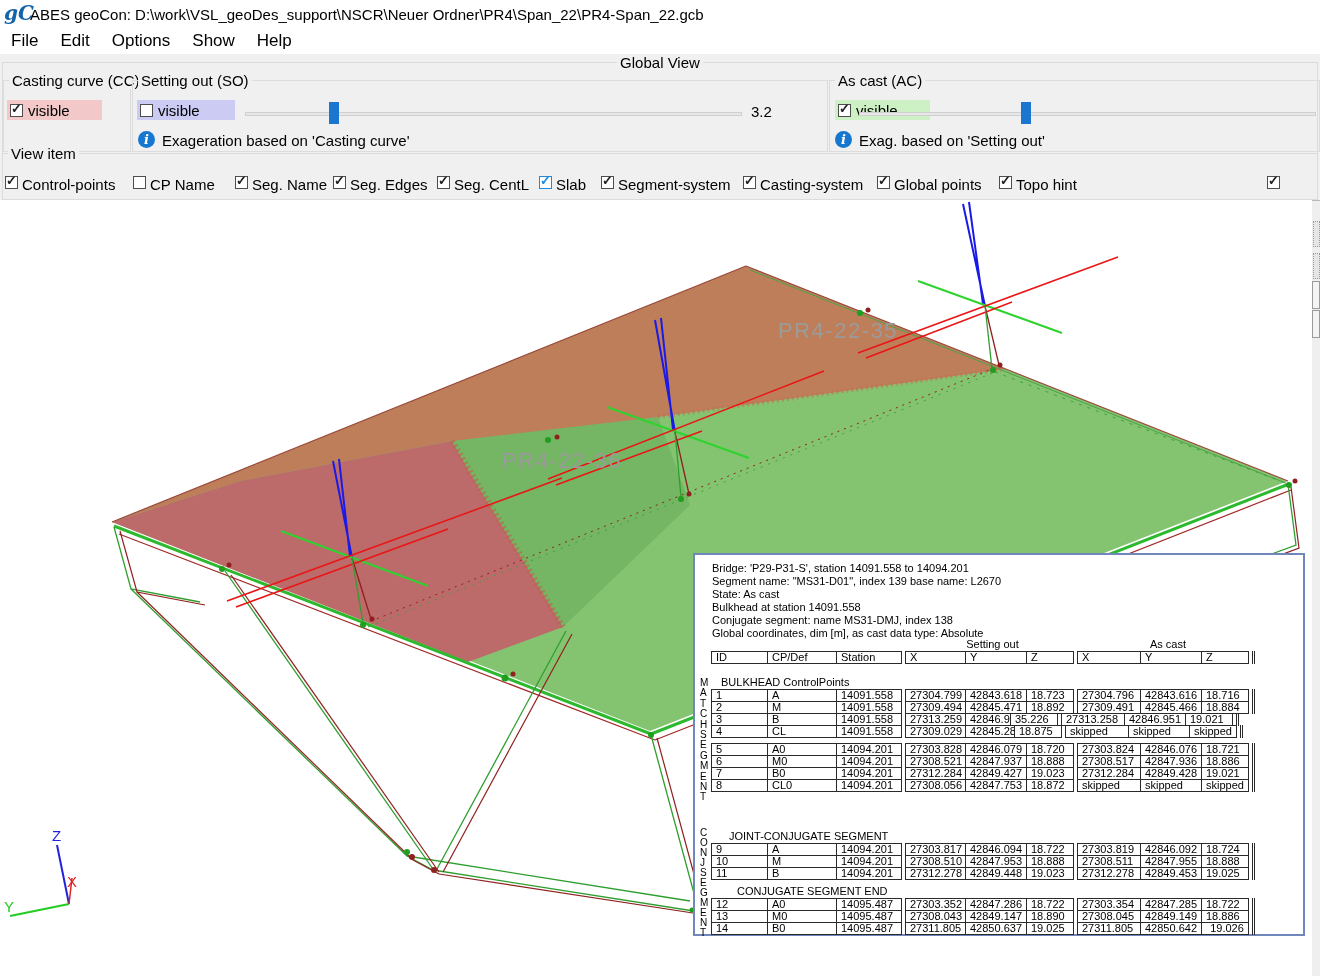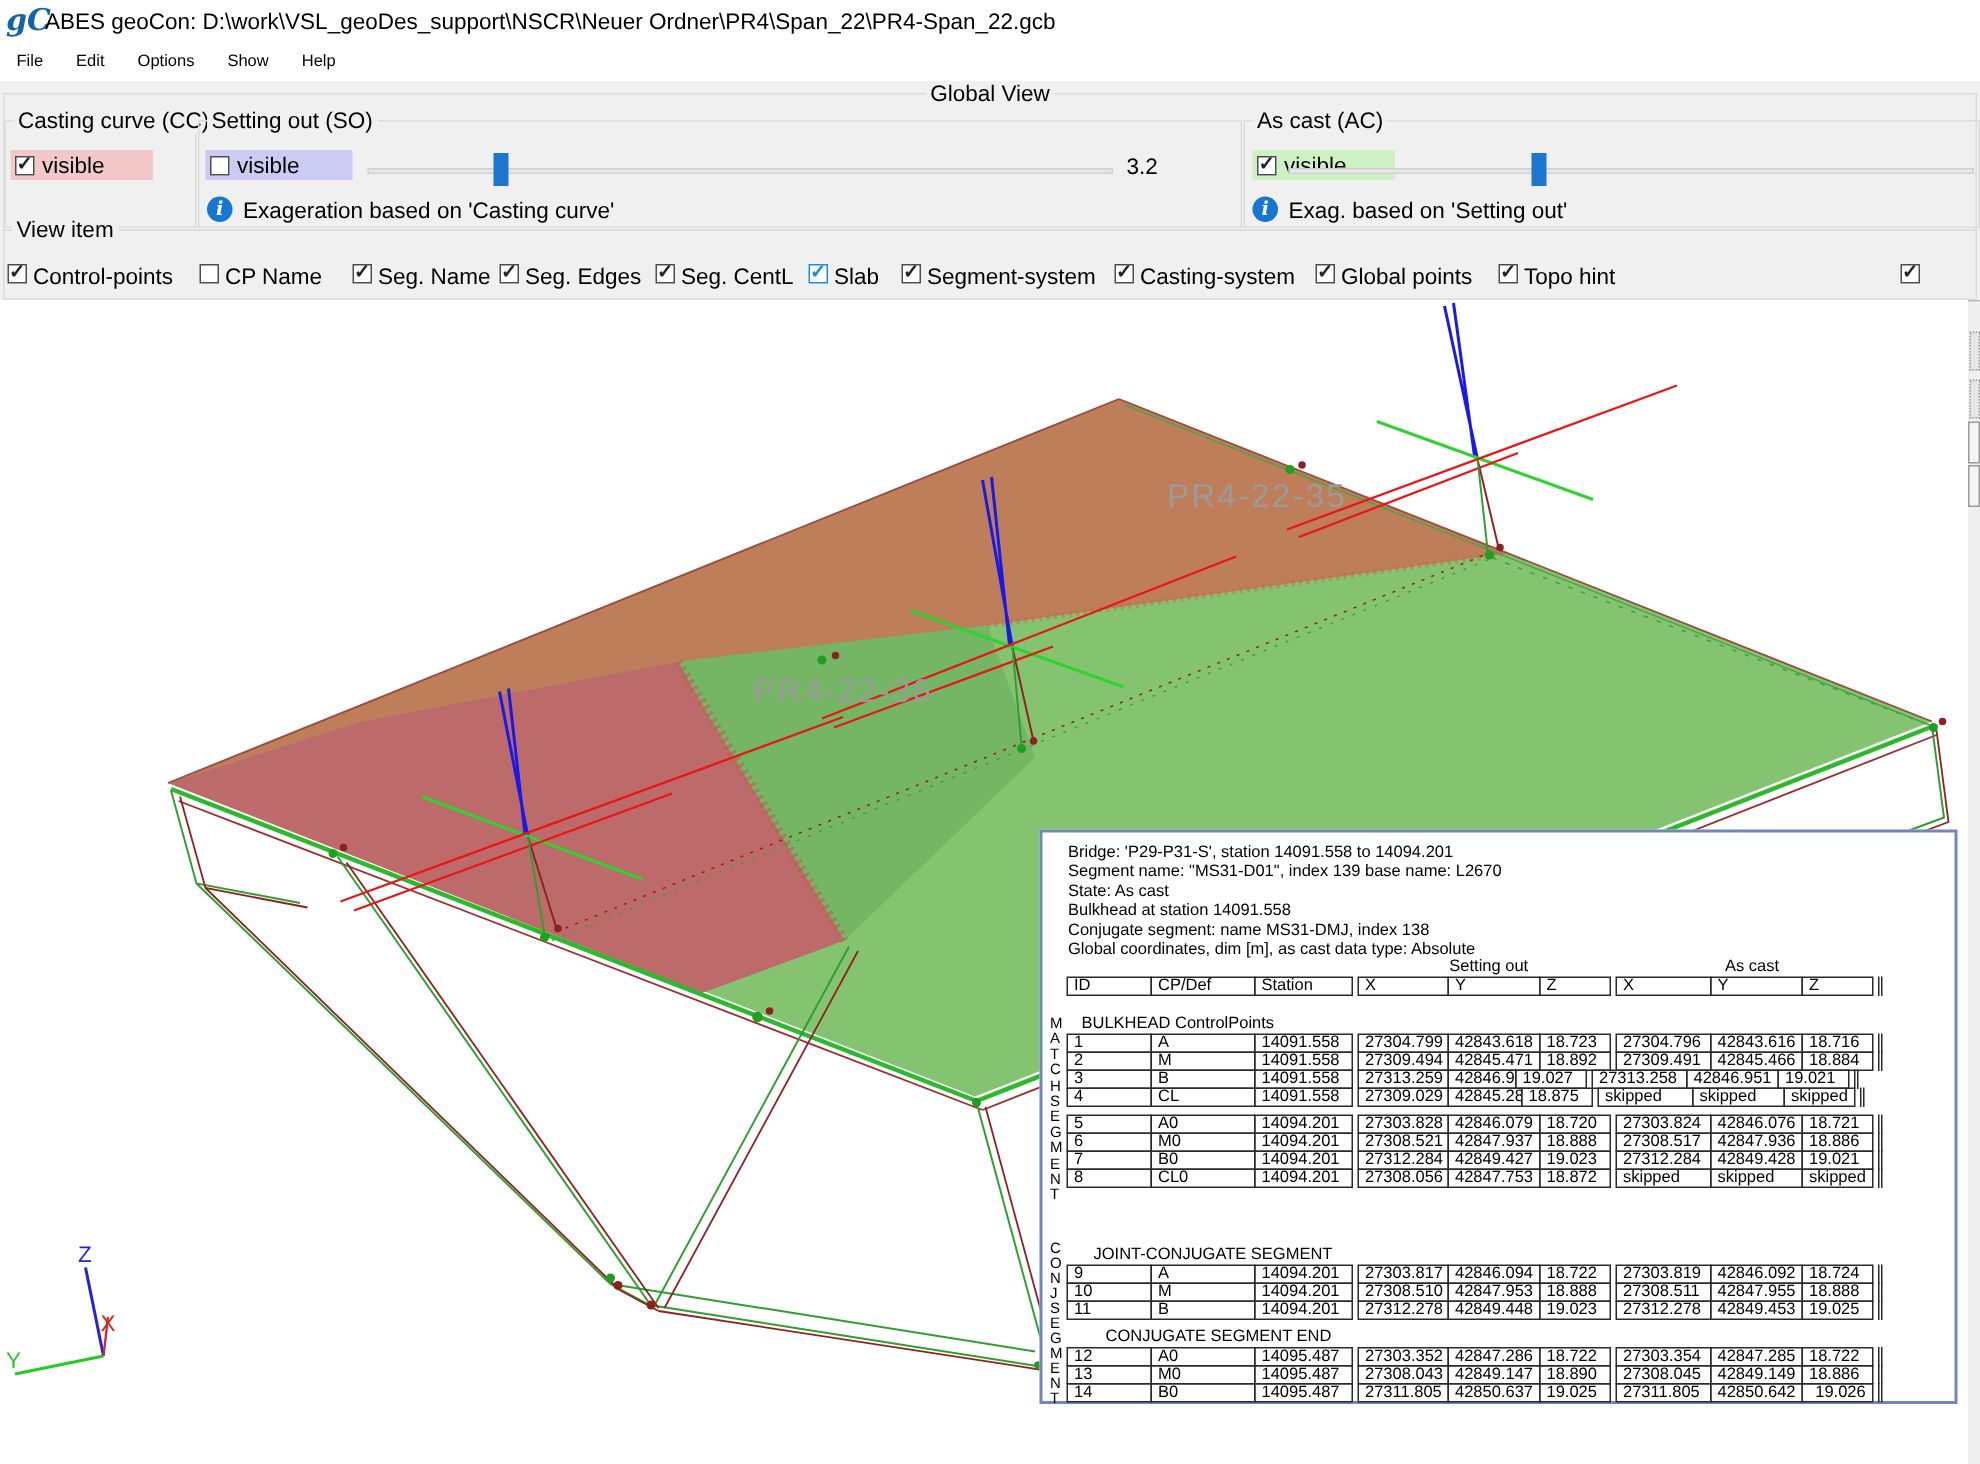--- a/index.html
+++ b/index.html
@@ -5,21 +5,21 @@
   html,body{margin:0;padding:0;overflow:hidden}
   body{width:1320px;height:976px;position:relative;background:#fff;
        font-family:"Liberation Sans",sans-serif;color:#000;-webkit-font-smoothing:antialiased}
   .abs{position:absolute}
   
   #titlebar{left:0;top:0;width:1320px;height:28px;background:#fff}
   #app-logo{left:4px;top:3px;font-family:"DejaVu Serif",serif;font-weight:bold;font-style:italic;
             color:#1464a8;font-size:20px;line-height:20px}
   #window-title{left:30px;top:6px;font-size:15px;white-space:nowrap}
   #menubar{left:0;top:28px;width:1320px;height:26px;background:#fff;display:flex;align-items:center}
-  .menu-item{font-size:11px;padding:3px 11px;cursor:default}
+  .menu-item{font-size:17px;padding:3px 11px;cursor:default}
   
   #controls-bg{left:0;top:54px;width:1320px;height:146px;background:#f0f0f0}
   .gb{position:absolute;border:1px solid #dcdcdc;background:transparent}
   .gb-label{position:absolute;top:-9px;left:5px;font-size:15px;background:#f0f0f0;padding:0 3px;white-space:nowrap}
   .hl{position:absolute;height:20px;display:flex;align-items:center}
   .cb{width:13px;height:13px;border:1px solid #4d4d4d;background:#fff;position:relative;flex:none;box-sizing:border-box}
   .cb .mark{position:absolute;left:0px;top:-3px;font-size:13px;font-weight:bold;color:#222;line-height:13px}
   .cb.focus{border-color:#1e8ae0}
   .cb.focus .mark{color:#1e8ae0}
   .cb-label{font-size:15px;margin-left:5px;white-space:nowrap}
@@ -404,21 +404,21 @@
         </div>
         <div class="trow">
           <div class="tgroup">
             <div class="tcell" style="width: 57px;">3</div>
             <div class="tcell" style="width: 70px;">B</div>
             <div class="tcell" style="width: 66px;">14091.558</div>
           </div>
           <div class="tgroup">
             <div class="tcell" style="width: 61px;">27313.259</div>
             <div class="tcell" style="width: 46px;">42846.957</div>
-            <div class="tcell" style="width: 48px;">19.027</div>
+            <div class="tcell" style="width: 48px;">35.226</div>
           </div>
           <div class="tgroup">
             <div class="tcell" style="width: 64px;">27313.258</div>
             <div class="tcell" style="width: 62px;">42846.951</div>
             <div class="tcell" style="width: 48px;">19.021</div>
           </div>
           <div class="tend"></div>
         </div>
         <div class="trow">
           <div class="tgroup">

